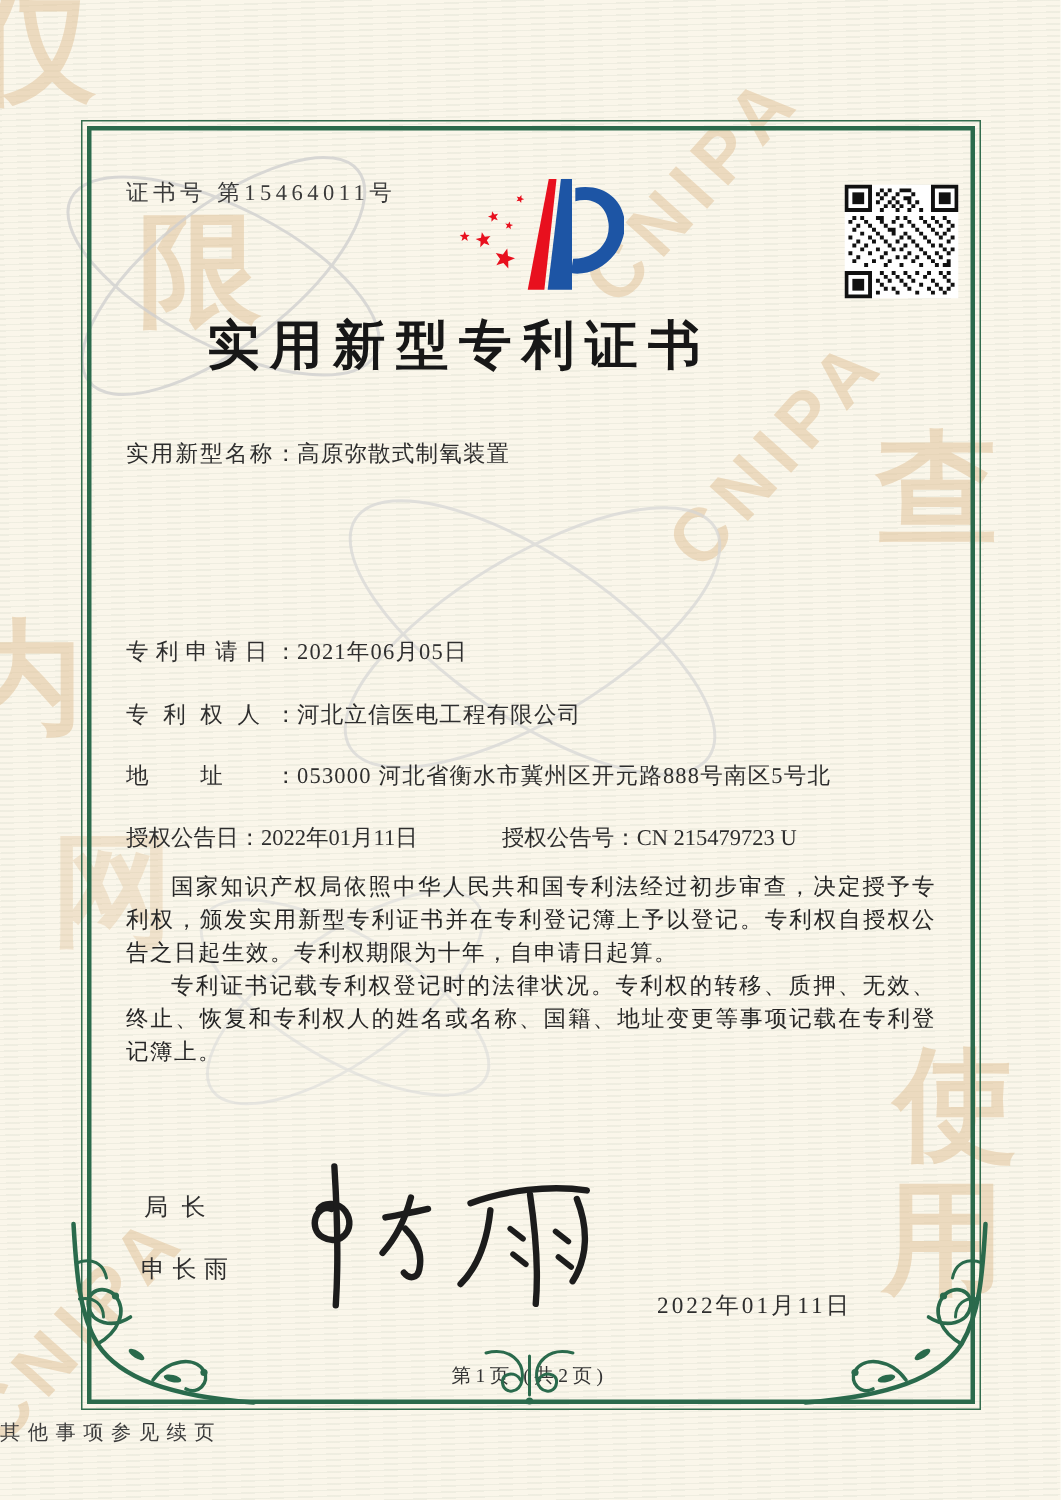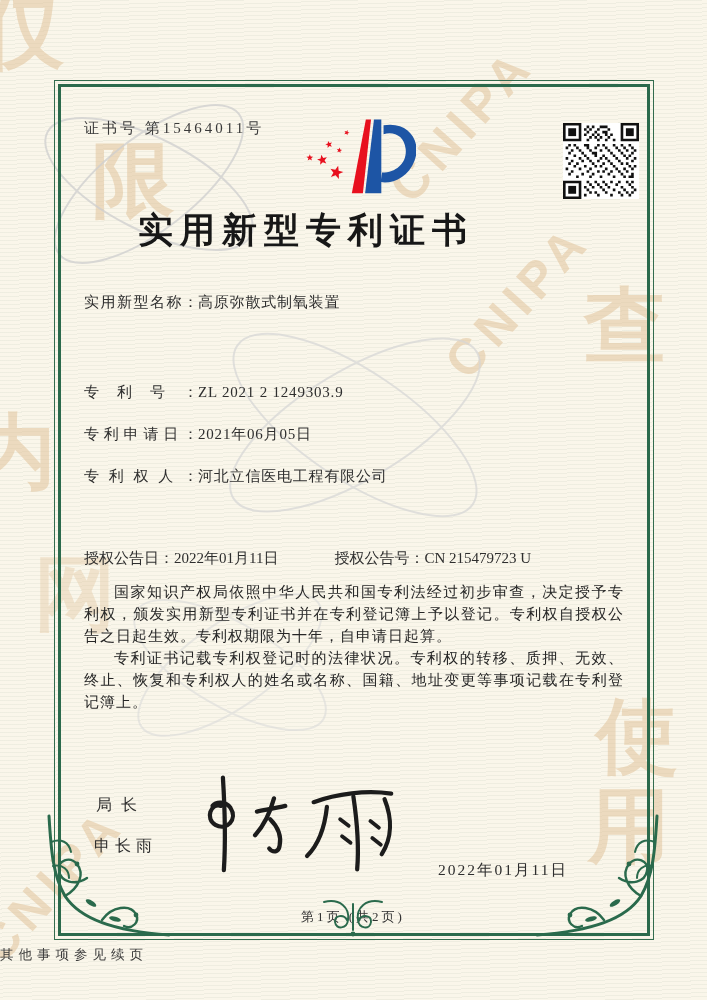--- a/index.html
+++ b/index.html
@@ -173,28 +173,28 @@
           <rect x="2" y="24" width="3" height="3"></rect>
         <path d="M9 1h1v1H9z M11 1h1v1h-1z M14 1h2v1h-2z M16 1h1v1h-1z M8 2h1v1H8z M10 2h1v1h-1z M13 2h1v1h-1z M17 2h1v1h-1z M9 3h1v1H9z M12 3h1v1h-1z M15 3h2v1h-2z M8 4h1v1H8z M11 4h1v1h-1z M13 4h1v1h-1z M16 4h1v1h-1z M18 4h1v1h-1z M10 5h1v1h-1z M12 5h1v1h-1z M14 5h1v1h-1z M17 5h1v1h-1z M9 6h1v1H9z M13 6h1v1h-1z M16 6h1v1h-1z M19 6h1v1h-1z M2 8h1v1H2z M4 8h1v1H4z M8 8h2v1H8z M13 8h1v1h-1z M15 8h1v1h-1z M19 8h1v1h-1z M22 8h1v1h-1z M25 8h1v1h-1z M1 9h1v1H1z M5 9h1v1H5z M9 9h1v1H9z M12 9h1v1h-1z M16 9h1v1h-1z M20 9h1v1h-1z M23 9h1v1h-1z M26 9h1v1h-1z M3 10h1v1H3z M6 10h1v1H6z M10 10h1v1h-1z M14 10h1v1h-1z M17 10h1v1h-1z M21 10h1v1h-1z M24 10h1v1h-1z M27 10h1v1h-1z M2 11h1v1H2z M7 11h1v1H7z M11 11h2v1h-2z M18 11h1v1h-1z M22 11h1v1h-1z M26 11h1v1h-1z M4 12h1v1H4z M8 12h1v1H8z M12 12h1v1h-1z M15 12h1v1h-1z M19 12h1v1h-1z M23 12h1v1h-1z M25 12h1v1h-1z M1 13h1v1H1z M6 13h1v1H6z M9 13h1v1H9z M14 13h1v1h-1z M16 13h1v1h-1z M20 13h1v1h-1z M24 13h1v1h-1z M27 13h1v1h-1z M3 14h1v1H3z M7 14h1v1H7z M10 14h1v1h-1z M13 14h1v1h-1z M17 14h1v1h-1z M21 14h1v1h-1z M26 14h1v1h-1z M2 15h1v1H2z M5 15h1v1H5z M11 15h1v1h-1z M15 15h1v1h-1z M18 15h1v1h-1z M22 15h1v1h-1z M24 15h1v1h-1z M4 16h1v1H4z M8 16h1v1H8z M12 16h1v1h-1z M14 16h1v1h-1z M19 16h1v1h-1z M25 16h1v1h-1z M27 16h1v1h-1z M1 17h1v1H1z M6 17h1v1H6z M10 17h1v1h-1z M16 17h1v1h-1z M20 17h1v1h-1z M23 17h1v1h-1z M26 17h1v1h-1z M3 18h1v1H3z M9 18h1v1H9z M13 18h1v1h-1z M15 18h1v1h-1z M18 18h1v1h-1z M21 18h1v1h-1z M24 18h1v1h-1z M2 19h1v1H2z M7 19h1v1H7z M11 19h1v1h-1z M17 19h1v1h-1z M22 19h1v1h-1z M26 19h1v1h-1z M5 20h1v1H5z M10 20h1v1h-1z M14 20h1v1h-1z M19 20h1v1h-1z M23 20h1v1h-1z M25 20h2v1h-2z M9 22h1v1H9z M12 22h1v1h-1z M15 22h1v1h-1z M18 22h1v1h-1z M21 22h1v1h-1z M24 22h1v1h-1z M26 22h1v1h-1z M10 23h1v1h-1z M13 23h1v1h-1z M16 23h1v1h-1z M20 23h1v1h-1z M25 23h1v1h-1z M8 24h1v1H8z M11 24h1v1h-1z M14 24h1v1h-1z M17 24h1v1h-1z M22 24h1v1h-1z M26 24h1v1h-1z M9 25h1v1H9z M15 25h1v1h-1z M19 25h1v1h-1z M23 25h1v1h-1z M27 25h1v1h-1z M10 26h1v1h-1z M12 26h1v1h-1z M16 26h1v1h-1z M21 26h1v1h-1z M24 26h1v1h-1z M26 26h1v1h-1z M8 27h1v1H8z M13 27h1v1h-1z M18 27h1v1h-1z M22 27h1v1h-1z M25 27h1v1h-1z"></path>
       </g>
     </svg>
 
     <div class="title">实用新型专利证书</div>
 
     <div class="frow r0">
       <span class="flabel">实用新型名称：</span><span class="fval">高原弥散式制氧装置</span>
     </div>
-    <div class="frow r2">
-      <span class="flabel">专利号：</span><span class="fval">ZL 2021 2 1249303.9</span>
-    </div>
     <div class="frow r3">
       <span class="flabel">专利申请日：</span><span class="fval">2021年06月05日</span>
     </div>
     <div class="frow r4">
       <span class="flabel">专利权人：</span><span class="fval">河北立信医电工程有限公司</span>
+    </div>
+    <div class="frow r5">
+      <span class="flabel">地址：</span><span class="fval">053000 河北省衡水市冀州区开元路888号南区5号北</span>
     </div>
 
     <div class="grant">
       <span class="grp1"><span>授权公告日：</span><span>2022年01月11日</span></span><span class="grp2"><span>授权公告号：</span><span>CN 215479723 U</span></span>
     </div>
 
     <div class="paras">
       <p>国家知识产权局依照中华人民共和国专利法经过初步审查，决定授予专利权，颁发实用新型专利证书并在专利登记簿上予以登记。专利权自授权公告之日起生效。专利权期限为十年，自申请日起算。</p>
       <p>专利证书记载专利权登记时的法律状况。专利权的转移、质押、无效、终止、恢复和专利权人的姓名或名称、国籍、地址变更等事项记载在专利登记簿上。</p>
     </div>

